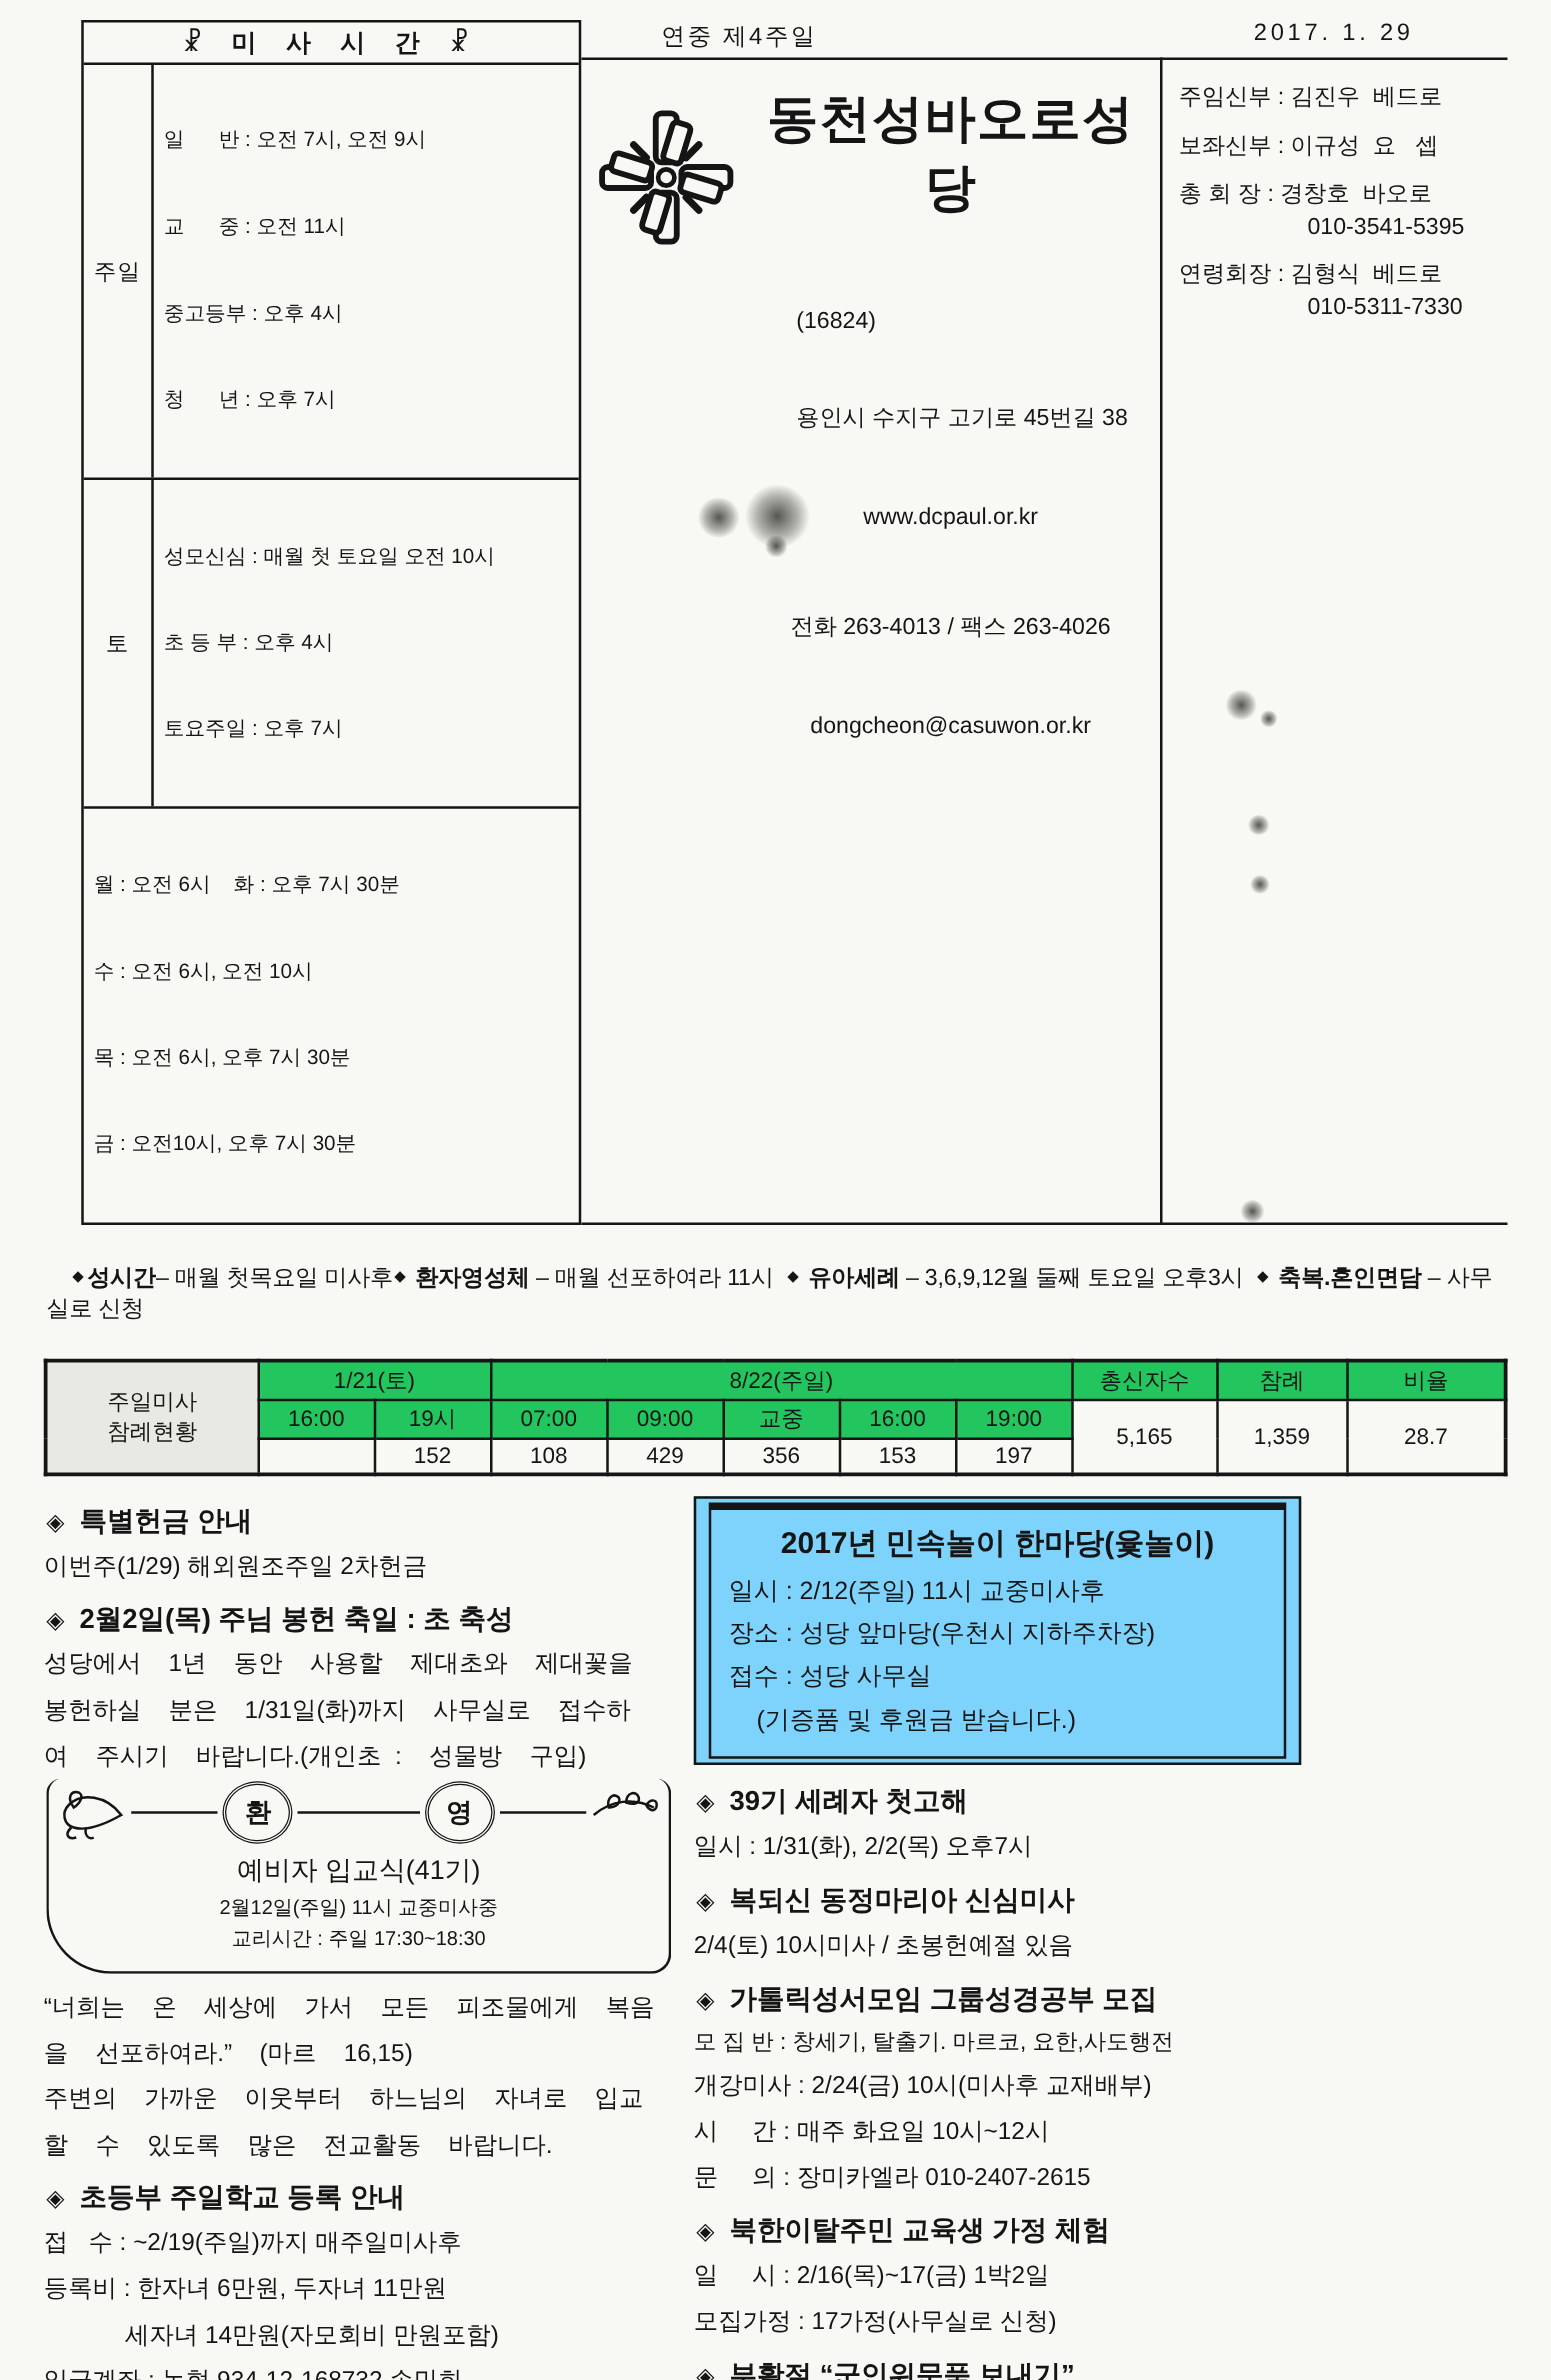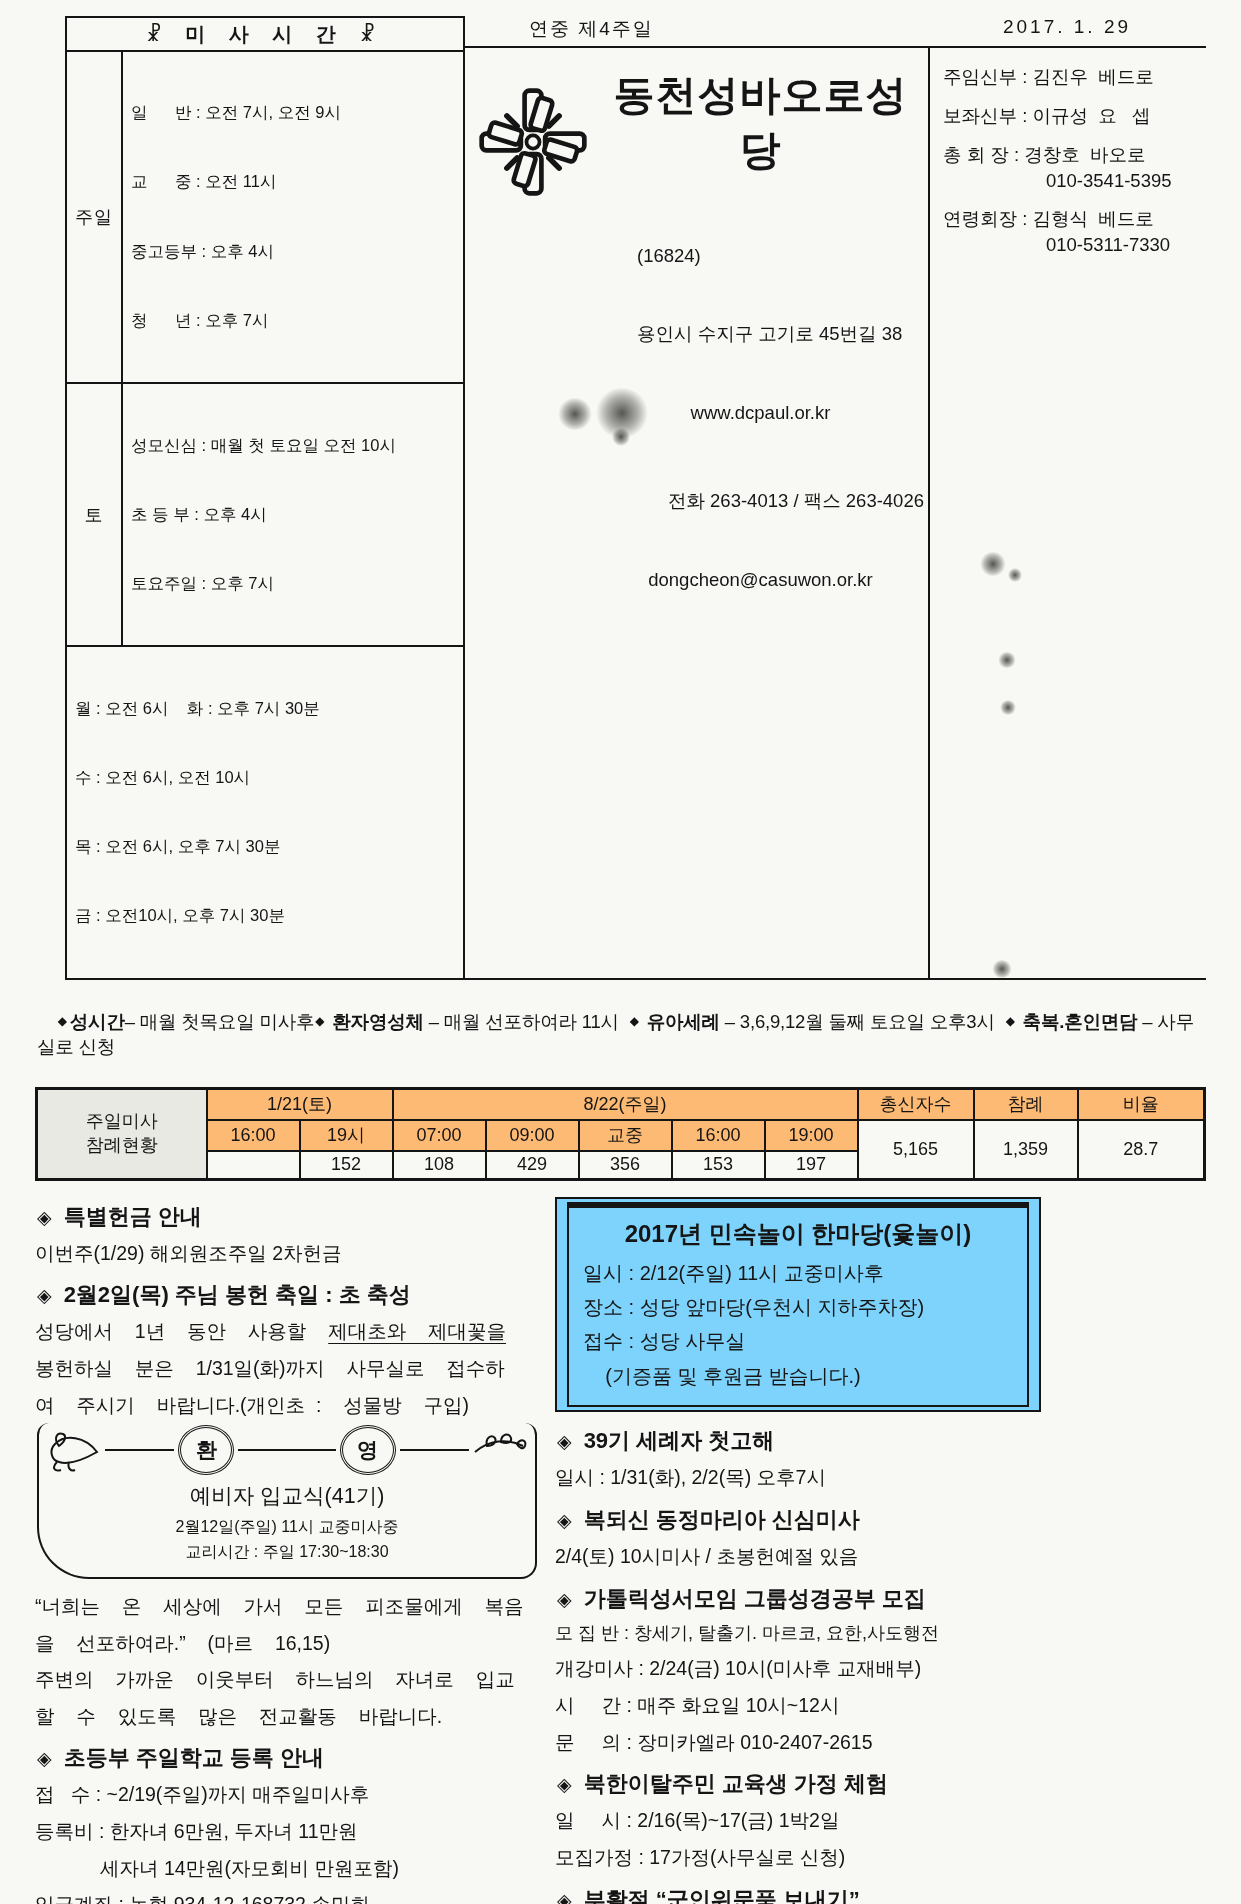--- a/index.html
+++ b/index.html
@@ -18,48 +18,48 @@
   .mass-lines{padding:3px 8px 4px;font-size:16.5px;line-height:1.4;white-space:pre-wrap;}
   .hmid{flex:1;display:flex;flex-direction:column;}
   .hmid-top{height:30px;font-size:19px;padding-left:64px;letter-spacing:2px;}
   .hmid-body{flex:1;border-top:2.5px solid #151515;border-bottom:2.5px solid #151515;display:flex;
              padding:12px 4px 0 8px;}
   .logo-wrap{width:120px;min-width:120px;padding-top:22px;padding-left:4px;}
   .church-info{flex:1;text-align:center;}
   .church-name{font-size:41px;font-weight:bold;letter-spacing:1px;margin-top:8px;}
   .church-addr{margin-top:12px;font-size:18.5px;line-height:1.42;white-space:pre-wrap;}
   .ca-left{text-align:left;padding-left:40px;}
-  .gap-top{margin-top:9px;text-align:right;}
+  .gap-top{margin-top:9px;}
   .hright{width:278px;min-width:278px;display:flex;flex-direction:column;}
   .hright-top{height:30px;font-size:19px;text-align:center;letter-spacing:3px;}
   .hright-body{flex:1;border-top:2.5px solid #151515;border-left:2.5px solid #151515;
                border-bottom:2.5px solid #151515;padding:16px 0 0 13px;font-size:18.5px;}
   .cl{margin-bottom:14px;white-space:pre-wrap;}
   .cl.phone{padding-left:103px;margin-top:-11px;}
   
   .notice{padding:7px 0 6px 2px;font-size:18.5px;white-space:pre-wrap;letter-spacing:-0.2px;}
   .notice .nd{font-size:12px;vertical-align:3px;margin:0 3px 0 1px;}
   .notice .nb{font-weight:bold;}
   
   .att{border-collapse:collapse;width:100%;border:3px solid #151515;table-layout:fixed;}
   .att td{border:2px solid #151515;text-align:center;font-size:18px;padding:2.5px 0;}
-  .att .hd{background:#fdba74;text-align:center;}
+  .att .hd{background:#22c55e;text-align:center;}
   .att .lbl{background:#e9e9e3;font-size:18px;line-height:1.3;white-space:pre-line;}
   .att .v{background:#f8f8f5;}
   
   .columns{display:flex;gap:16px;margin-top:12px;}
   .col-left{width:504px;min-width:504px;}
   .col-right{width:486px;min-width:486px;}
   .sec{margin-top:9px;}
   .sec-h{font-size:22px;font-weight:bold;margin:4px 0 3px;display:flex;align-items:baseline;white-space:pre-wrap;}
   .dia{font-size:19px;margin:0 12px 0 2px;font-weight:normal;}
   .line{font-size:19.5px;line-height:1.88;white-space:pre-wrap;}
   .just{word-spacing:5.5px;}
   .sm{font-size:18px;}
-  .u{text-decoration:underline;text-underline-offset:5px;text-align:center;}
+  .u{text-underline-offset:5px;text-align:center;}
   
   .wbox{border:2.5px solid #151515;border-top:none;border-radius:12px 12px 16px 52px;
         margin:12px 2px 8px;padding:0 8px 12px;}
   .orn{display:flex;align-items:center;height:54px;margin-top:-12px;}
   .orn-line{flex:1;border-top:2px solid #151515;margin:0 4px;}
   .wreath{display:inline-flex;align-items:center;justify-content:center;width:50px;height:44px;
           border:3px double #151515;border-radius:50%;font-size:21px;font-weight:bold;background:#f8f8f5;}
   .wb-title{text-align:center;font-size:21.5px;margin-top:2px;line-height:1.6;}
   .wb-line{text-align:center;font-size:16px;line-height:1.6;}
   

